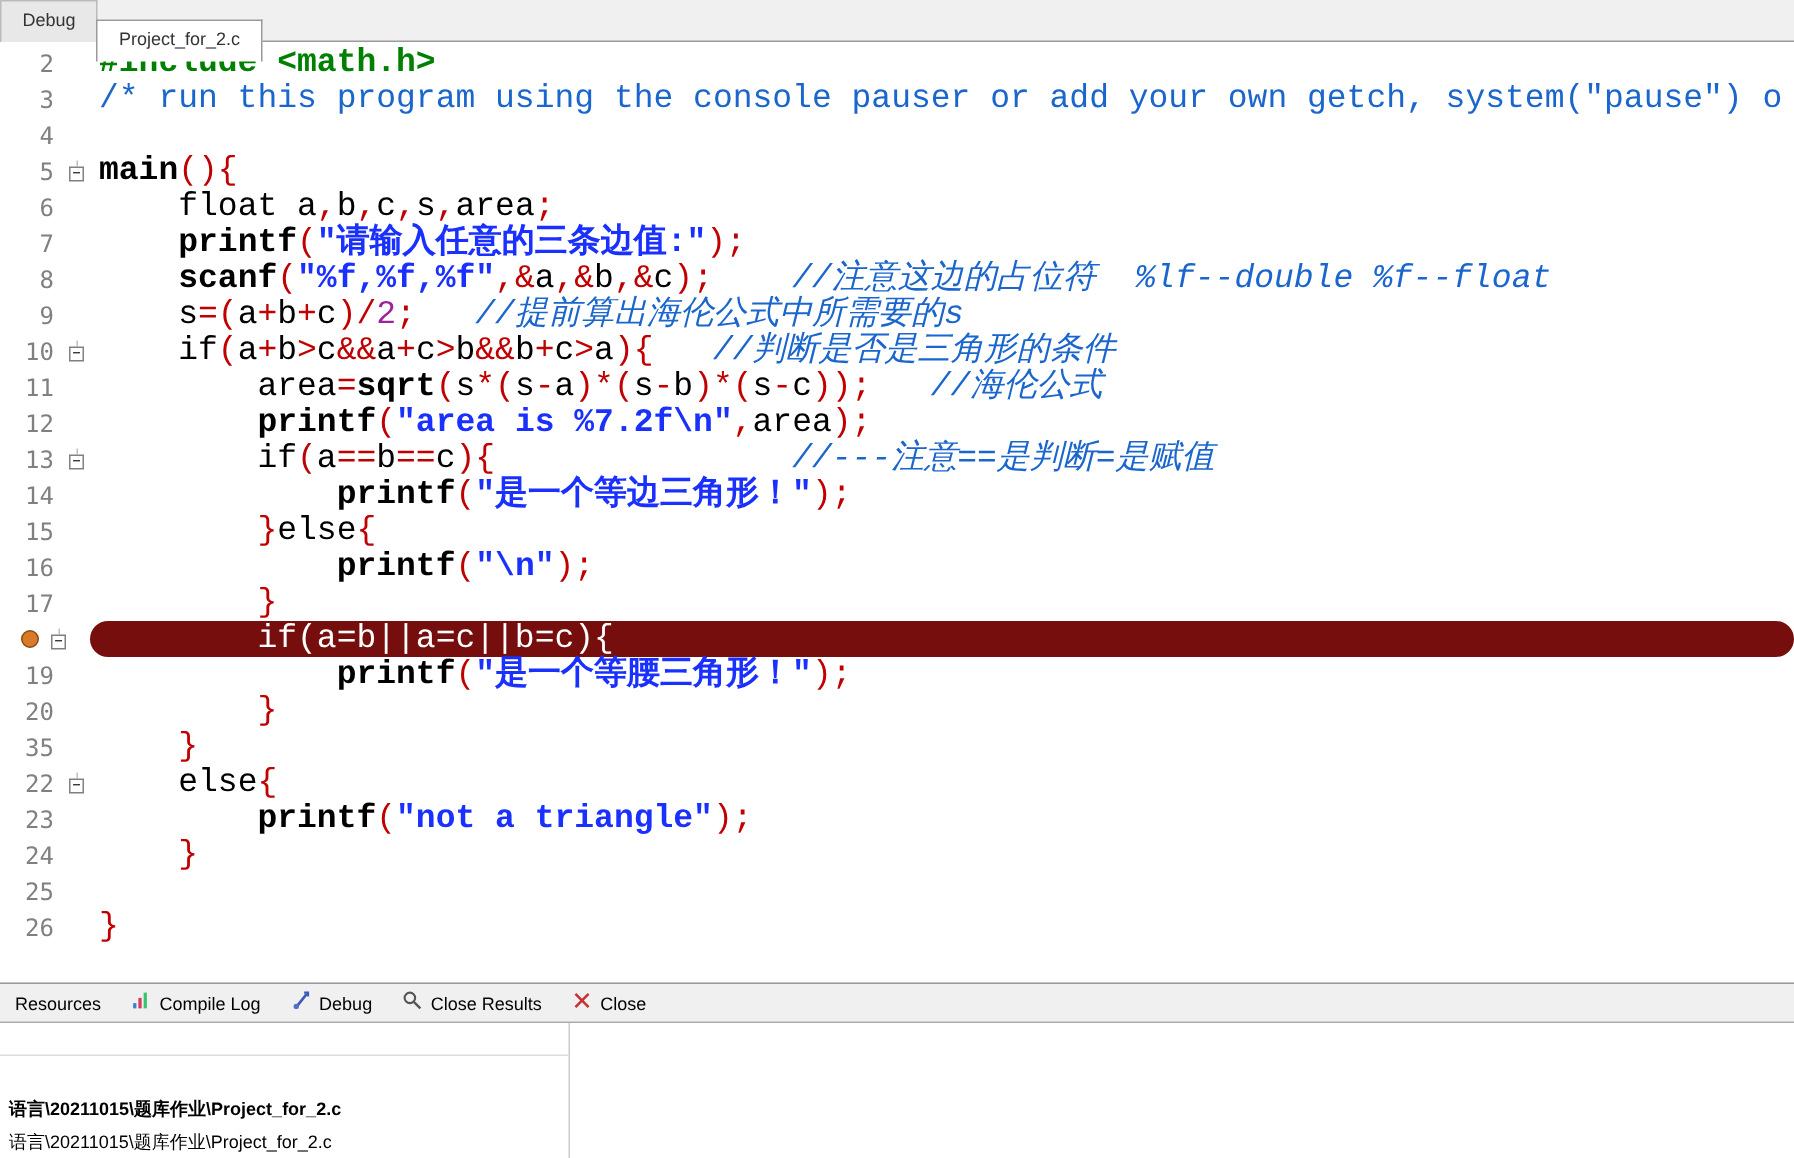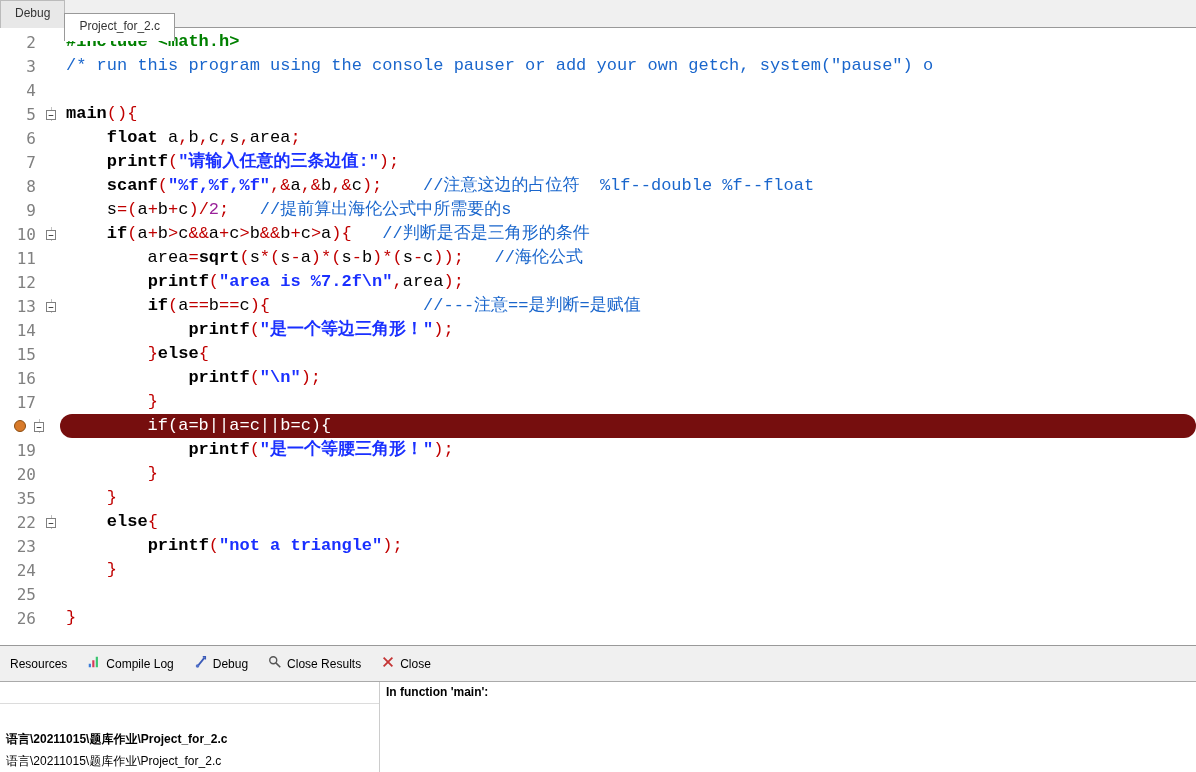--- a/index.html
+++ b/index.html
@@ -88,54 +88,54 @@
 
 
 .bp-icon {
   width:12px;height:12px;border-radius:50%;background:#d87a2a;border:1px solid #8a4c10;
   display:inline-block;margin-left:14px;margin-right:4px;
 }
 
 .code {
   flex: 1;
   padding-top: 2px;
-  font-size: 17px;
+  font-size: 22px;
   font-family: Consolas, "Courier New", monospace;
   line-height: 24px;
   color: #000;
   overflow-x:auto;
   white-space: pre;
 }
 .code-line {
   height: 24px;
   padding-left: 6px;
   white-space: pre;
 }
 .code-line.highlight {
   background: #760e0e;
   color: #fff;
   border-radius: 12px;
 }
 
 
 .pre { color: #008000; font-weight: bold; }              
 .c   { color: #1a66cc; }             
-.cc  { color: #1a66cc; font-weight: normal; } 
-.k   { color: #000; font-weight: bold; }
+.cc  { color: #1a66cc; font-style: italic; font-weight: normal; } 
+.k   { color: #000; font-weight: normal; }
 .s   { color: #1a30ff; font-weight: bold; }              
 .n   { color: #9a229a; }                                 
 .p   { color: #c00000; }                                 
 .b   { font-weight: bold; text-align: right; }
 
 
 .bottom-tabs {
   display: flex;
   border-top: 1px solid #999;
   background: #f0f0f0;
-  height: 36px;
+  height: 26px;
   font-family: "Segoe UI", Tahoma, sans-serif;
   font-size: 12px;
   align-items: center;
 }
 .btab {
   display:flex;
   align-items:center;
   padding: 0 10px;
   height: 100%;
   cursor: pointer;
@@ -356,16 +356,15 @@
 <div class="results">
   <div class="results-left">
     <div class="result-header"></div>
     <div id="results-left-rows">
         <div class="result-row bold">语言\20211015\题库作业\Project_for_2.c</div>
         <div class="result-row">语言\20211015\题库作业\Project_for_2.c</div>
       </div>
   </div>
   <div class="results-right">
     <div id="results-right-rows">
-        <div class="result-row bold">In function 'main':</div>
       </div>
   </div>
 </div>
 
 </body></html>

